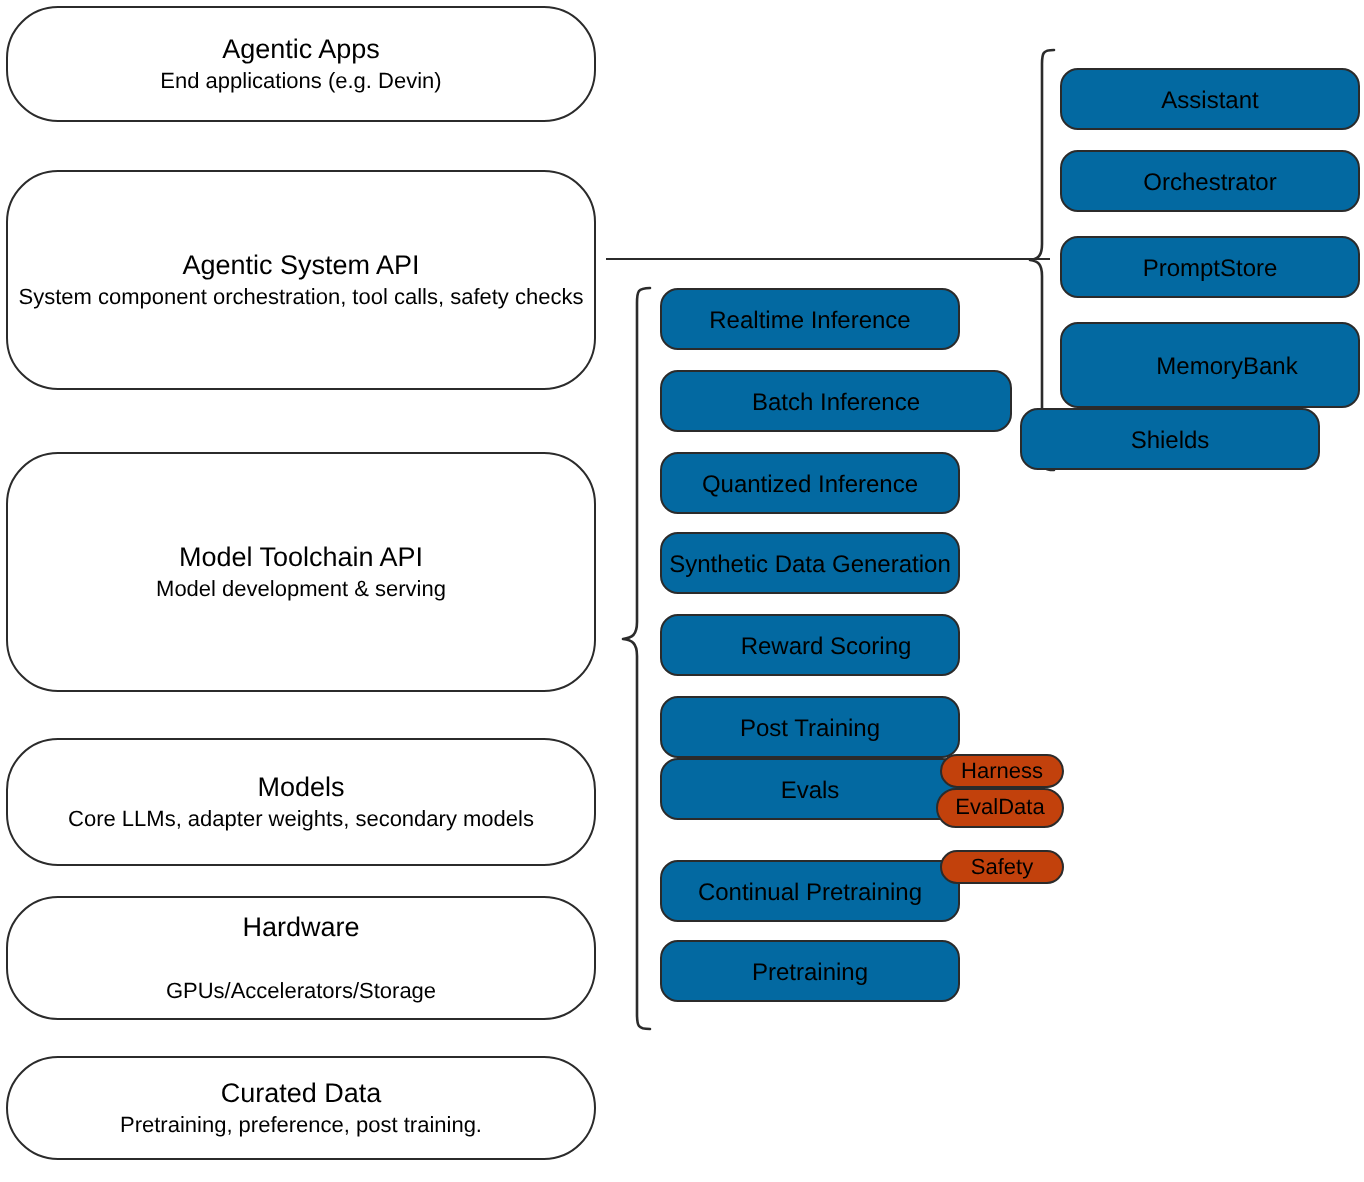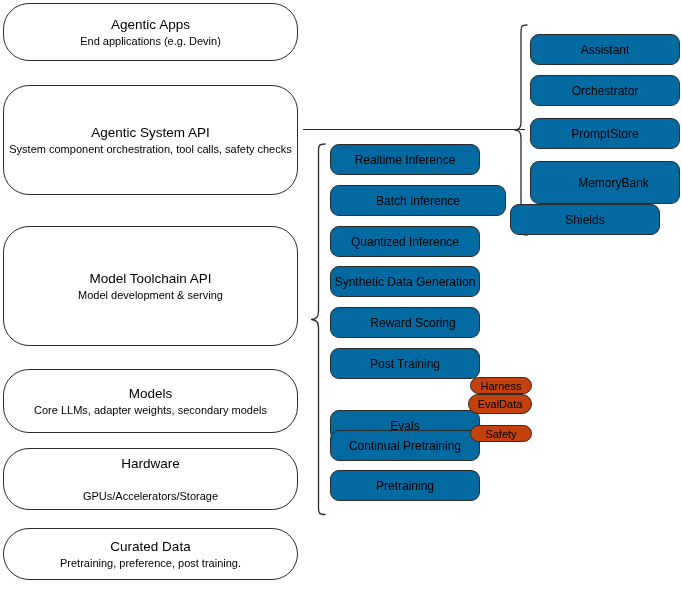--- a/index.html
+++ b/index.html
@@ -165,21 +165,21 @@
   </div>
 
   <div class="pill-box" style="left:330px; top:307px; width:150px; height:31px;padding-left:16px;">
     <div class="pill-label">Reward Scoring</div>
   </div>
 
   <div class="pill-box" style="left:330px; top:348px; width:150px; height:31px;">
     <div class="pill-label">Post Training</div>
   </div>
 
-  <div class="pill-box" style="left:330px; top:410px; width:150px; height:31px;">
+  <div class="pill-box" style="left:330px; top:379px; width:150px; height:31px;">
     <div class="pill-label">Evals</div>
   </div>
 
   <div class="pill-box" style="left:330px; top:430px; width:150px; height:31px;">
     <div class="pill-label">Continual Pretraining</div>
   </div>
 
   <div class="pill-box" style="left:330px; top:470px; width:150px; height:31px;">
     <div class="pill-label">Pretraining</div>
   </div>

